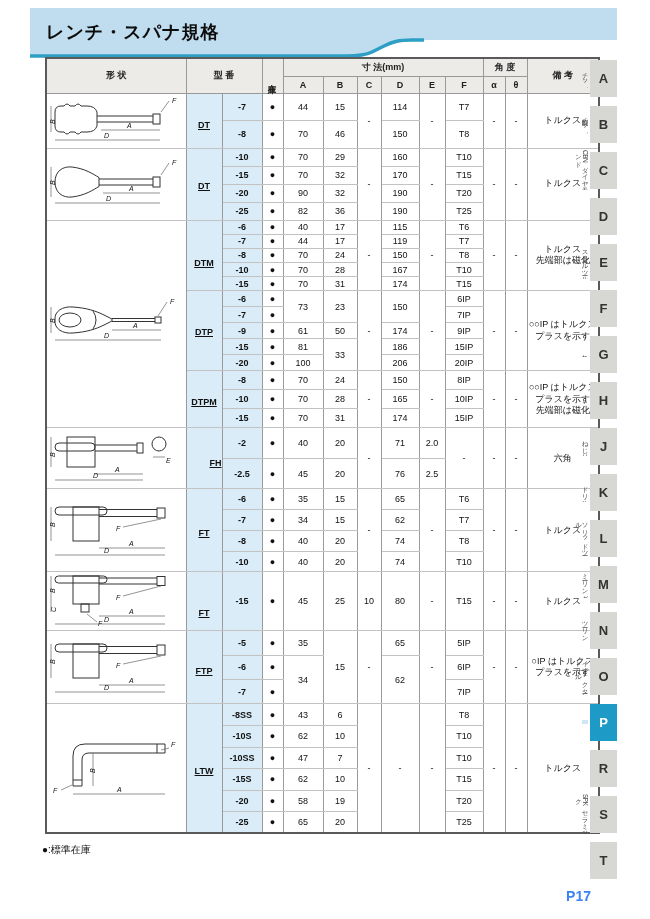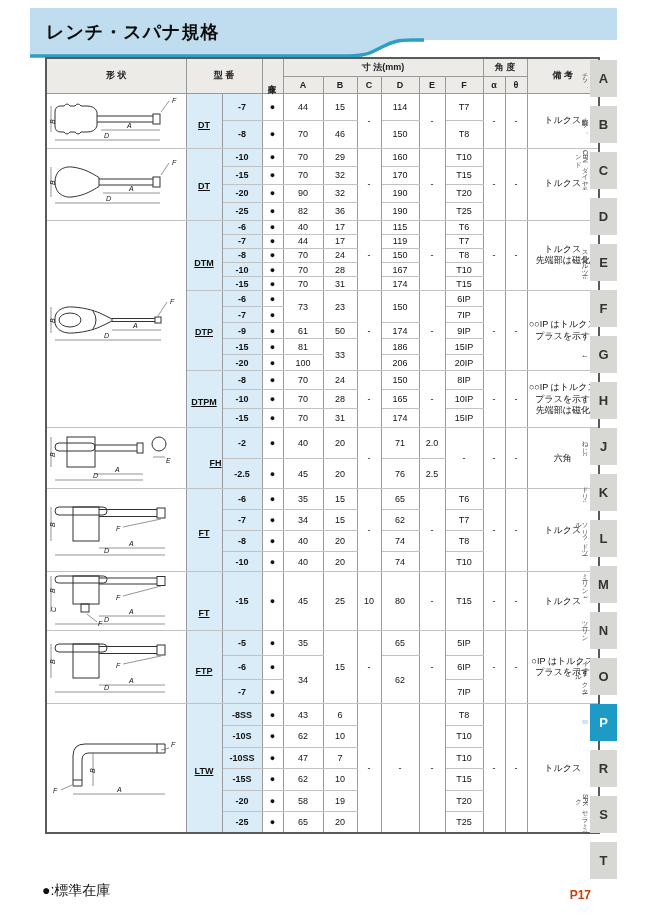--- a/index.html
+++ b/index.html
@@ -28,22 +28,22 @@
   .side-nav{position:absolute;right:0;top:58px;height:822px;width:48px;display:flex;
             flex-direction:column;justify-content:space-between;}
   .nav-tab{display:flex;align-items:center;justify-content:flex-end;gap:2px;height:40px;}
   .nav-label{writing-mode:vertical-rl;font-size:6.5px;line-height:1;color:#444;
              letter-spacing:-0.5px;max-height:44px;overflow:hidden;}
   .nav-box{width:27px;height:37px;background:#d7d7d4;display:flex;align-items:center;
            justify-content:center;font-weight:bold;font-size:13px;color:#333;flex:0 0 27px;}
   .nav-tab.active .nav-box{background:#1e9ac6;color:#fff;}
   .nav-tab.active .nav-label{background:#cfe7f4;color:#333;padding:2px 0;}
   
-  .stock-note{position:absolute;left:42px;top:882px;font-size:14px;color:#111;}
-  .page-num{position:absolute;right:26px;top:888px;font-size:12px;font-weight:bold;color:#c2410c;padding-left:20px;}
+  .stock-note{position:absolute;left:42px;top:843px;font-size:10px;color:#111;}
+  .page-num{position:absolute;right:26px;top:888px;font-size:14px;font-weight:bold;color:#3b82f6;padding-left:20px;}
   svg text{font-family:"Liberation Sans",sans-serif;}
 </style>
 </head>
 <body>
 
 <div class="page">
 
   <svg class="banner-svg" width="650" height="60">
     <path d="M30,8 L650,8 L650,40 L412,40 C398,40 392,42 384,46 L372,52 C365,55.5 358,56 346,56 L30,56 Z" fill="#bfddee"></path>
     <path d="M30,56 L346,56 C358,56 365,55.5 372,52 L384,46 C392,42 398,40 412,40 L424,40" fill="none" stroke="#2e9fc4" stroke-width="3.5"></path>

